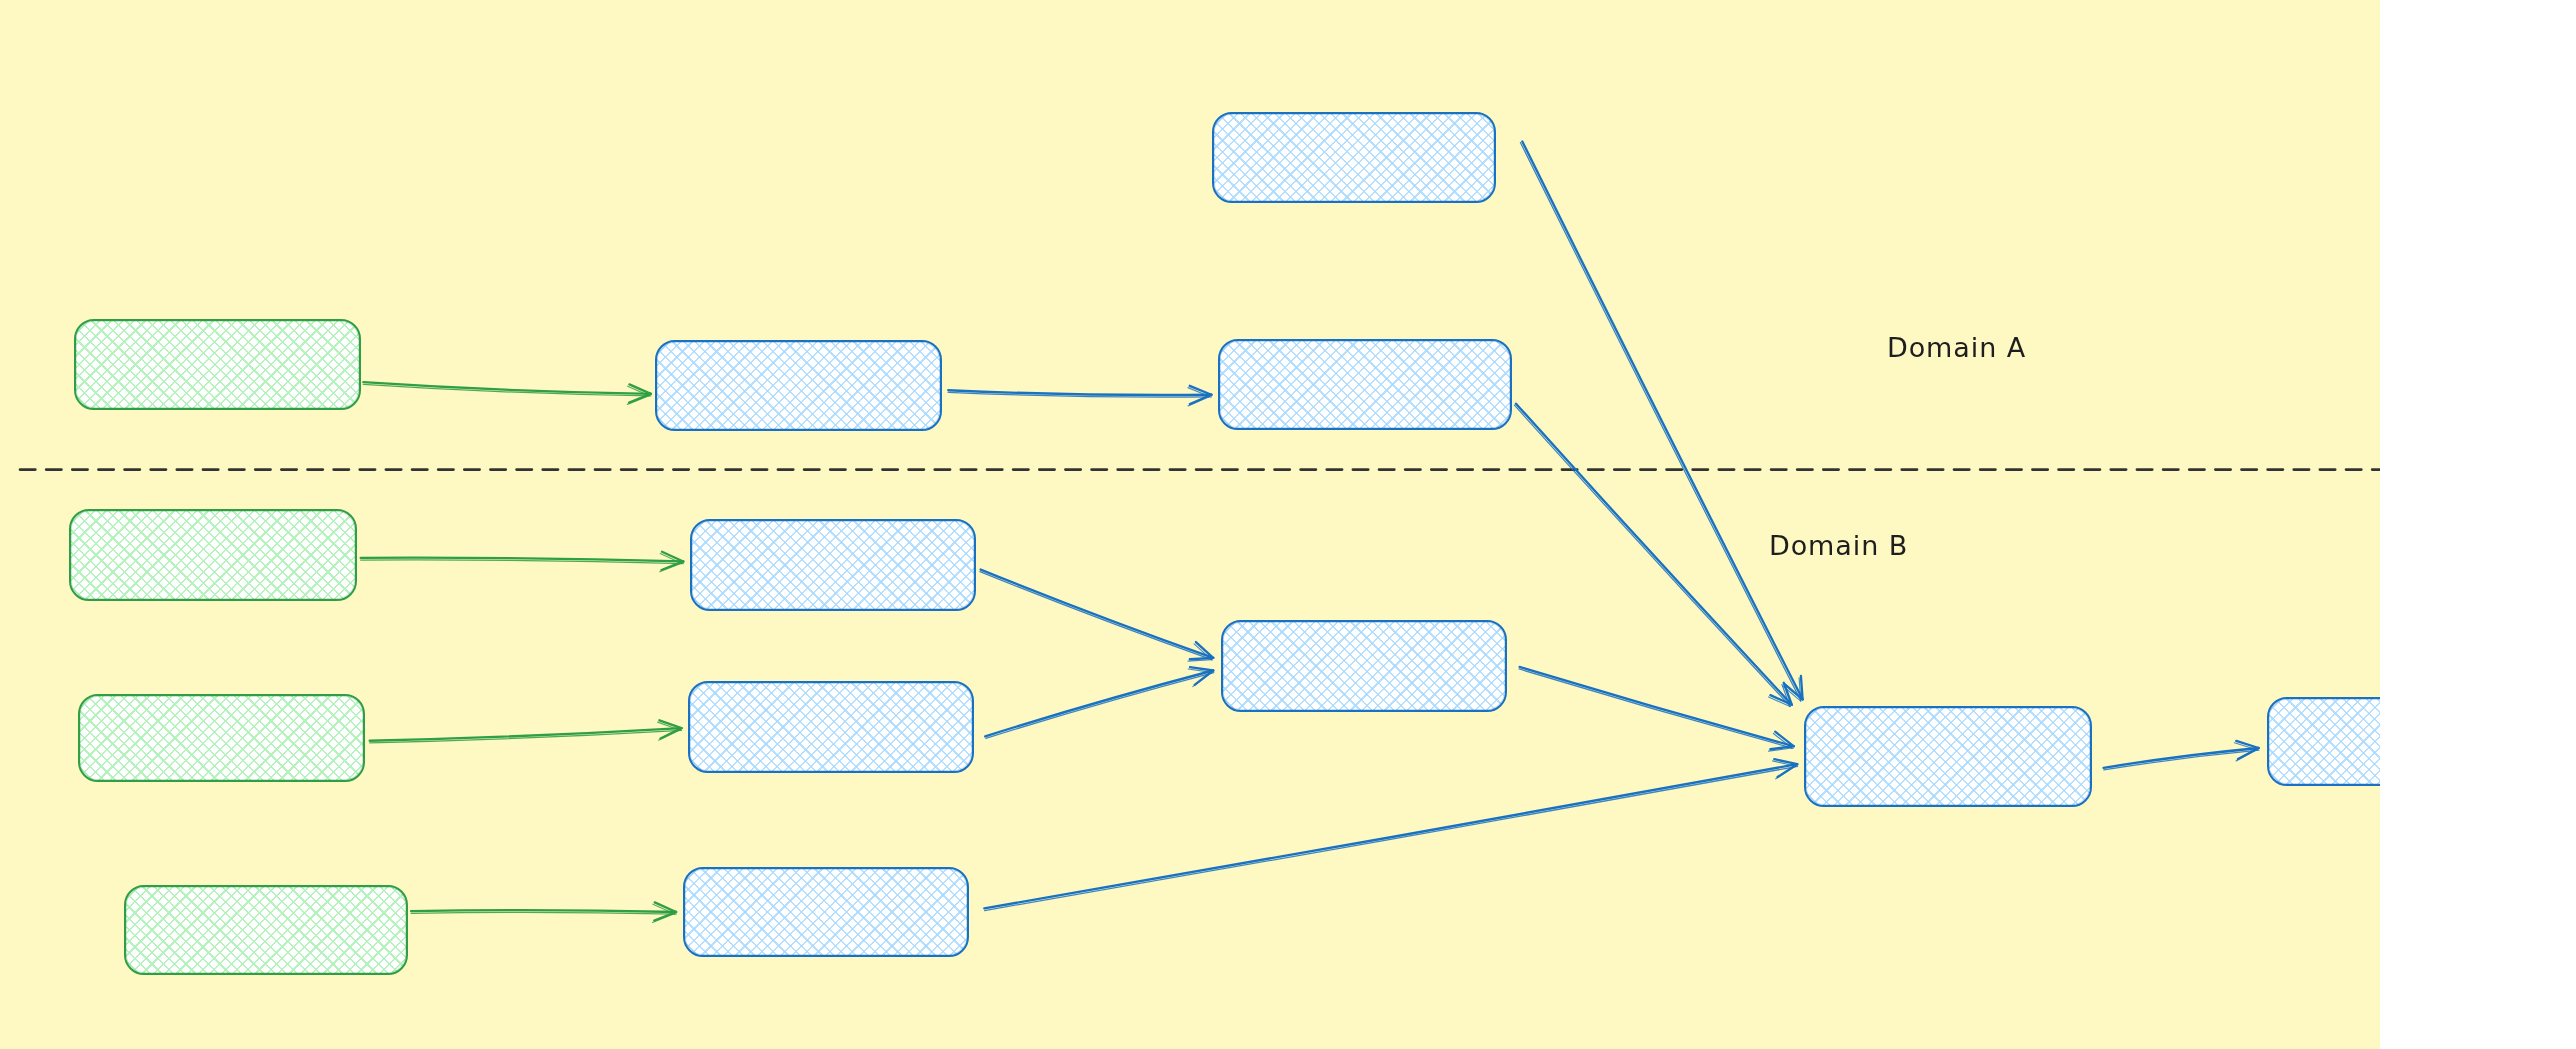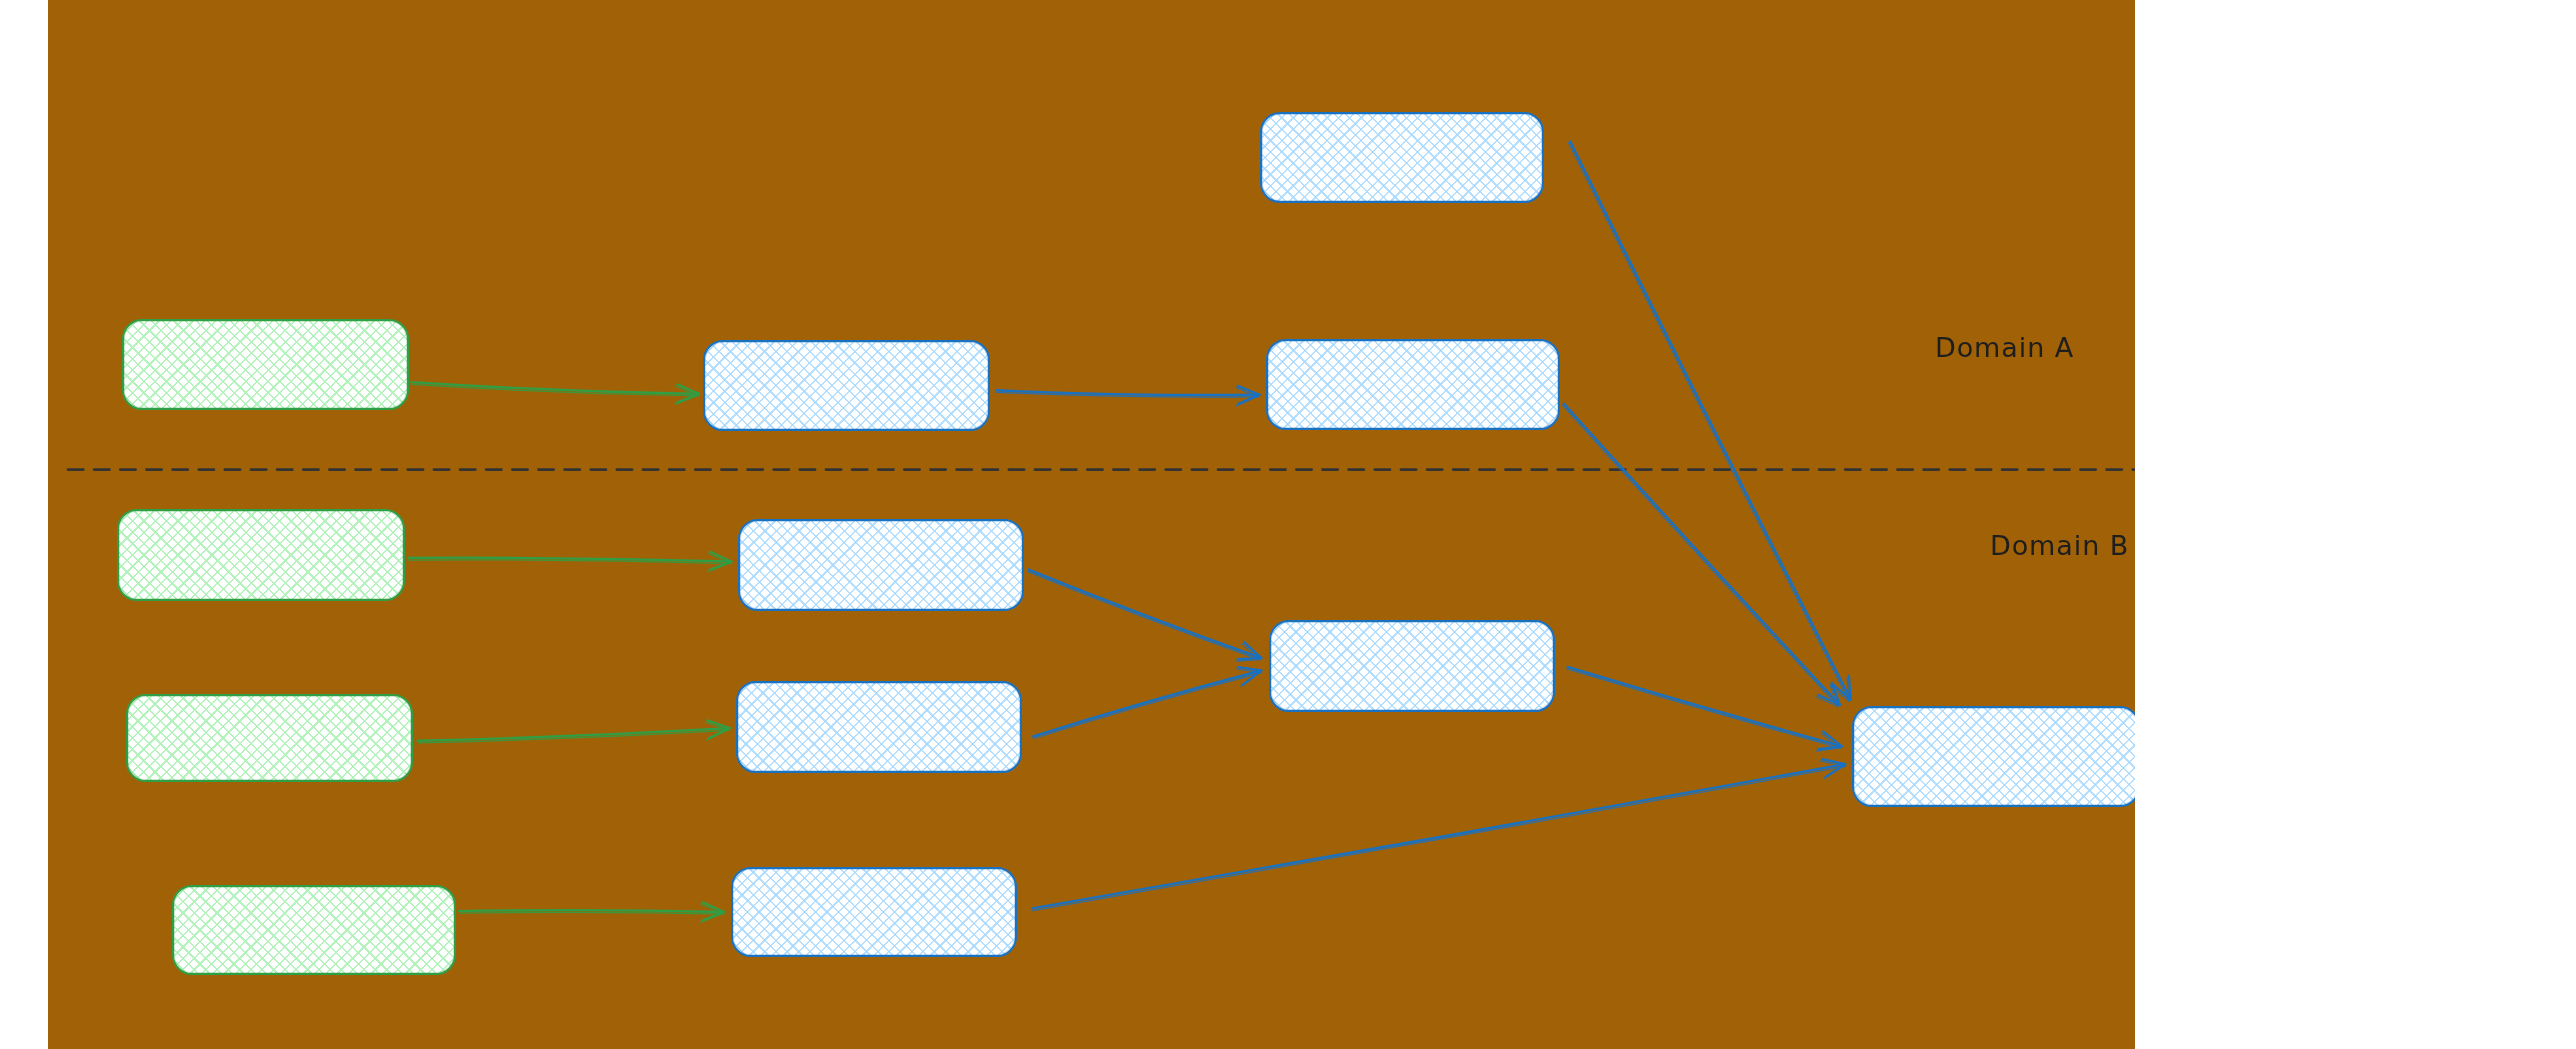--- a/index.html
+++ b/index.html
@@ -1,23 +1,22 @@
 <!DOCTYPE html>
 <html style="font-size:14.4px"><head>
 <meta charset="utf-8">
 <style>
   html, body { margin: 0; padding: 0; background: #ffffff; }
   #canvas {
     position: relative;
-    width: 2087px;
+    width: 2380px;
     height: 1049px;
-    background: #a16207;
+    background: #fef9c3;
     overflow: hidden;
     font-family: "DejaVu Sans", sans-serif;
-    margin-left: 48px;
   }
   #edges-svg {
     position: absolute;
     left: 0; top: 0;
     width: 2576px; height: 1049px;
     pointer-events: none;
   }
   .node {
     position: absolute;
     box-sizing: border-box;
@@ -40,21 +39,21 @@
   }
   .domain-label {
     position: absolute;
     color: #1e1e1e;
     font-size: 27px;
     font-weight: 500;
     letter-spacing: 0.9px;
     white-space: nowrap;
   }
   #label-domain-a { left: 1887px; top: 332px; }
-  #label-domain-b { left: 1942px; top: 530px; }
+  #label-domain-b { left: 1769px; top: 530px; }
 </style>
 </head>
 <body>
 
 <div id="canvas">
   <svg id="edges-svg" xmlns="http://www.w3.org/2000/svg" viewBox="0 0 2858 1164">
       <g>
         <path d="M 22 521 L 2678 521" fill="none" stroke="#333333" stroke-width="3" stroke-linecap="round" stroke-opacity="1" stroke-dasharray="17 12"></path>
       </g>
       <g>

